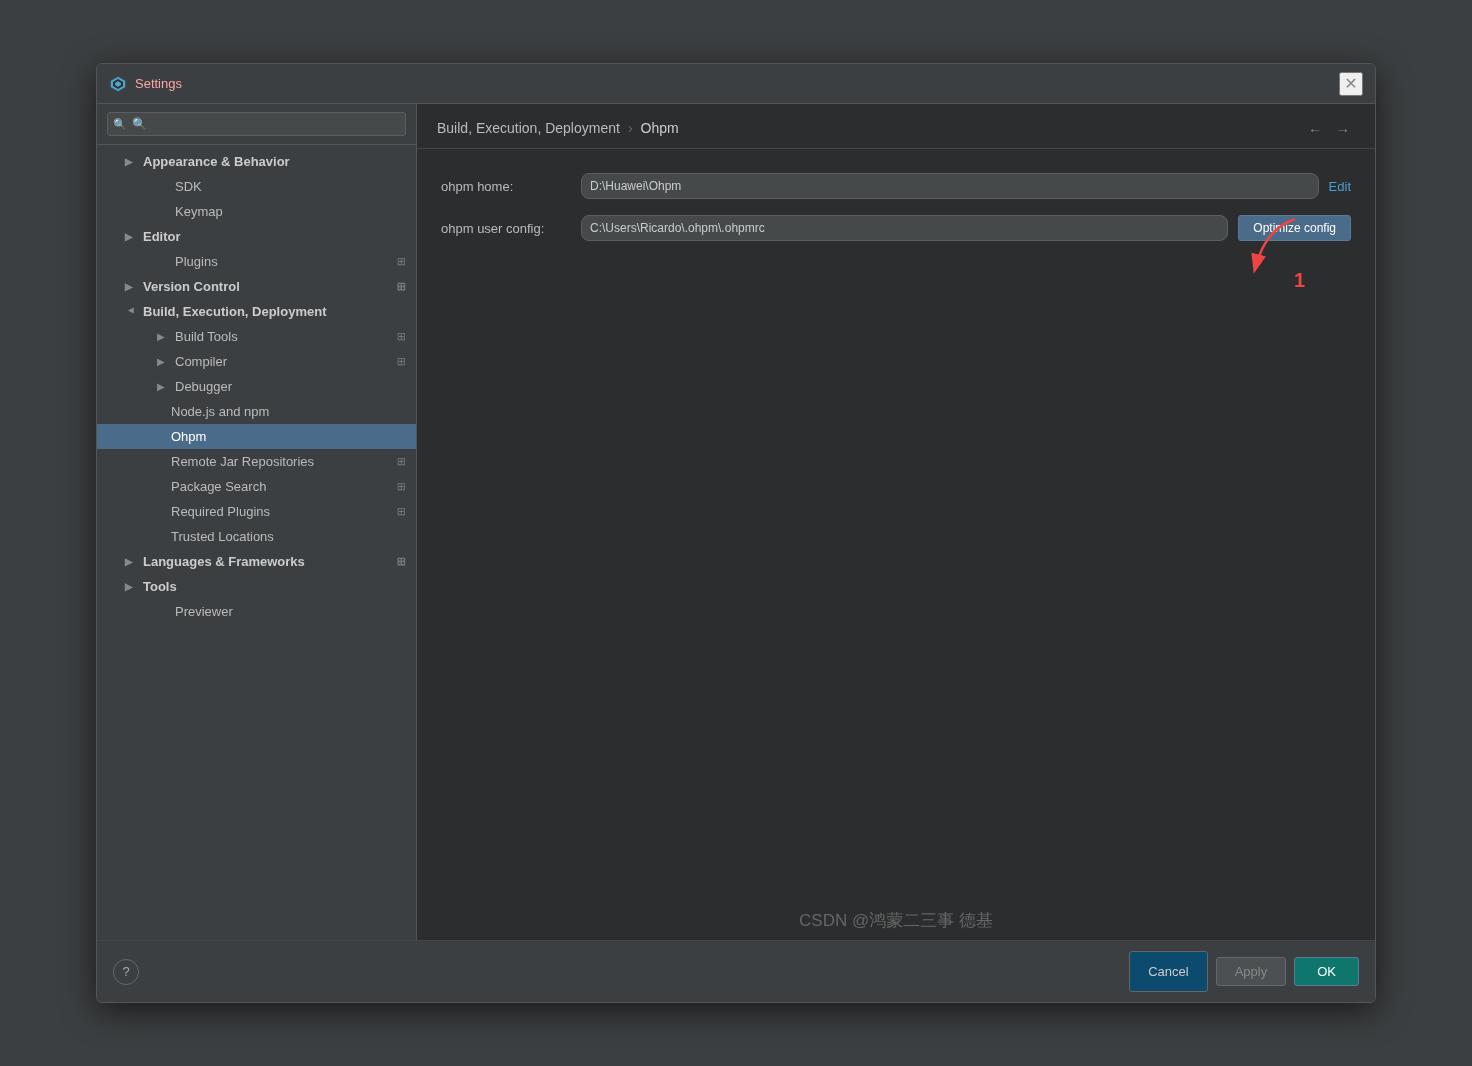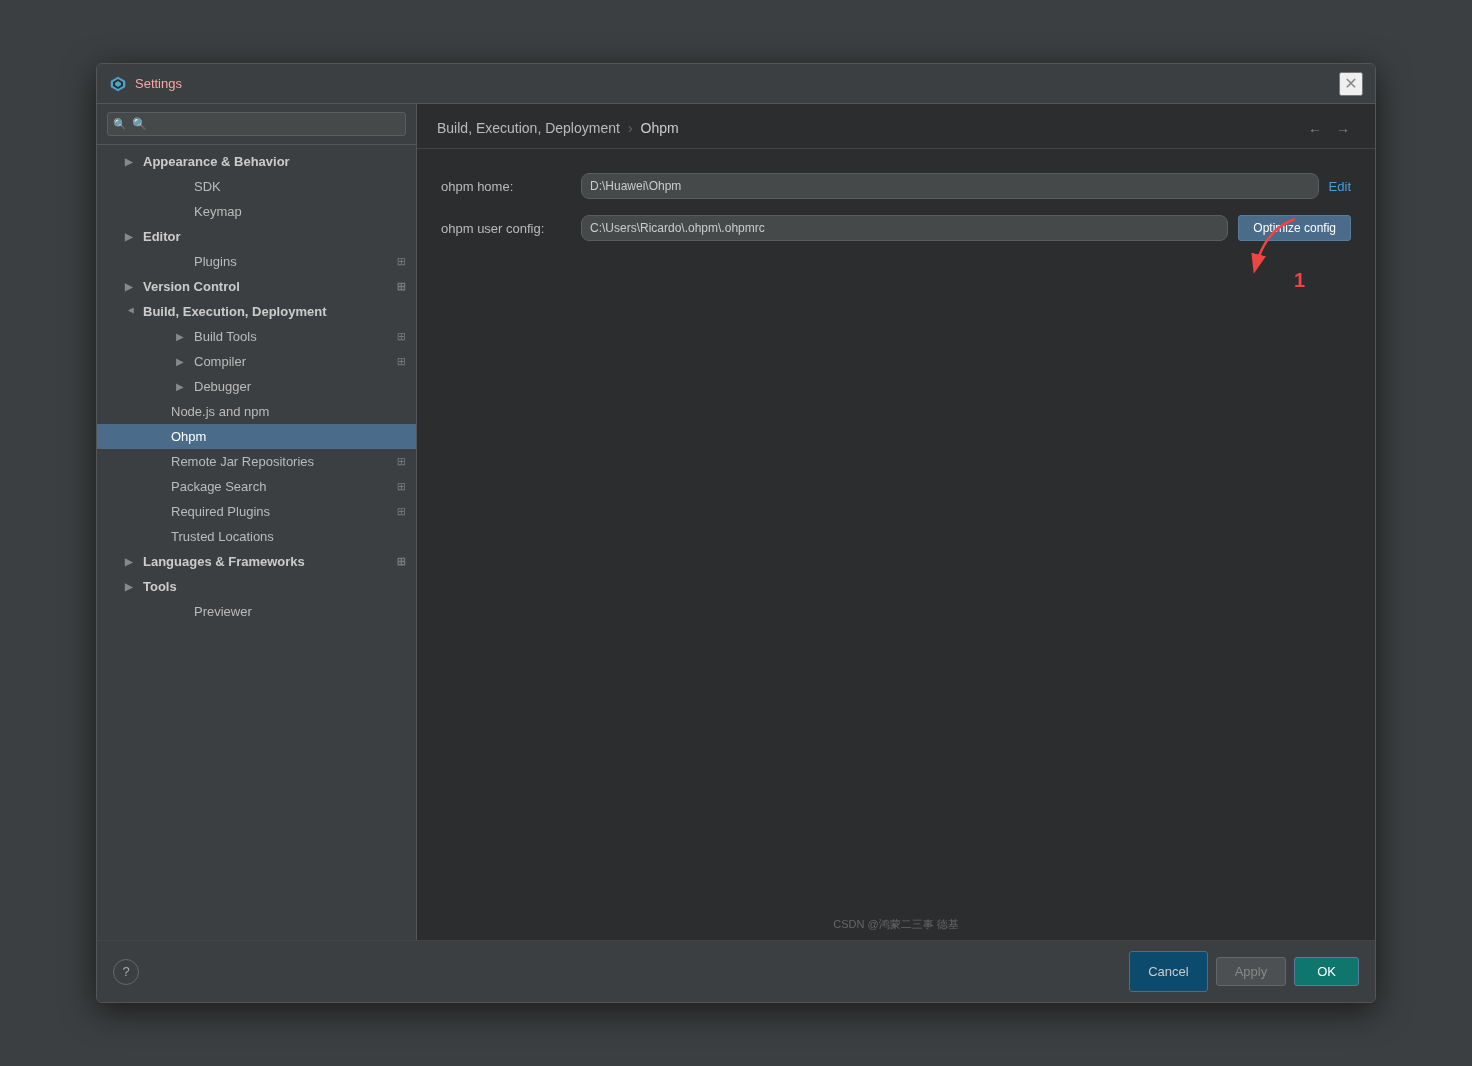--- a/index.html
+++ b/index.html
@@ -115,21 +115,21 @@
       width: 12px;
       display: inline-block;
     }
     .nav-item .arrow.open { transform: rotate(90deg); display: inline-block; }
     .nav-item .badge {
       margin-left: auto;
       font-size: 11px;
       color: #777;
     }
     .nav-item.indent1 { padding-left: 28px; }
-    .nav-item.indent2 { padding-left: 60px; margin-left: 19px; }
+    .nav-item.indent2 { padding-left: 60px; }
     .nav-item.indent3 { padding-left: 56px; }
     .nav-item.section-header { font-weight: 600; color: #ccc; }
     .content-area {
       flex: 1;
       background: #2b2d2e;
       display: flex;
       flex-direction: column;
       overflow: hidden;
     }
     .content-header {
@@ -284,21 +284,21 @@
       cursor: pointer;
       font-size: 13px;
       font-weight: 500;
     }
     .watermark {
       position: absolute;
       bottom: 8px;
       left: 50%;
       transform: translateX(-50%);
       color: #666;
-      font-size: 11px;
+      font-size: 17px;
       white-space: nowrap;
     }
   </style>
 </head>
 <body>
 
 <div class="dialog">
 
   <div class="title-bar">
     <div class="title-bar-icon">

